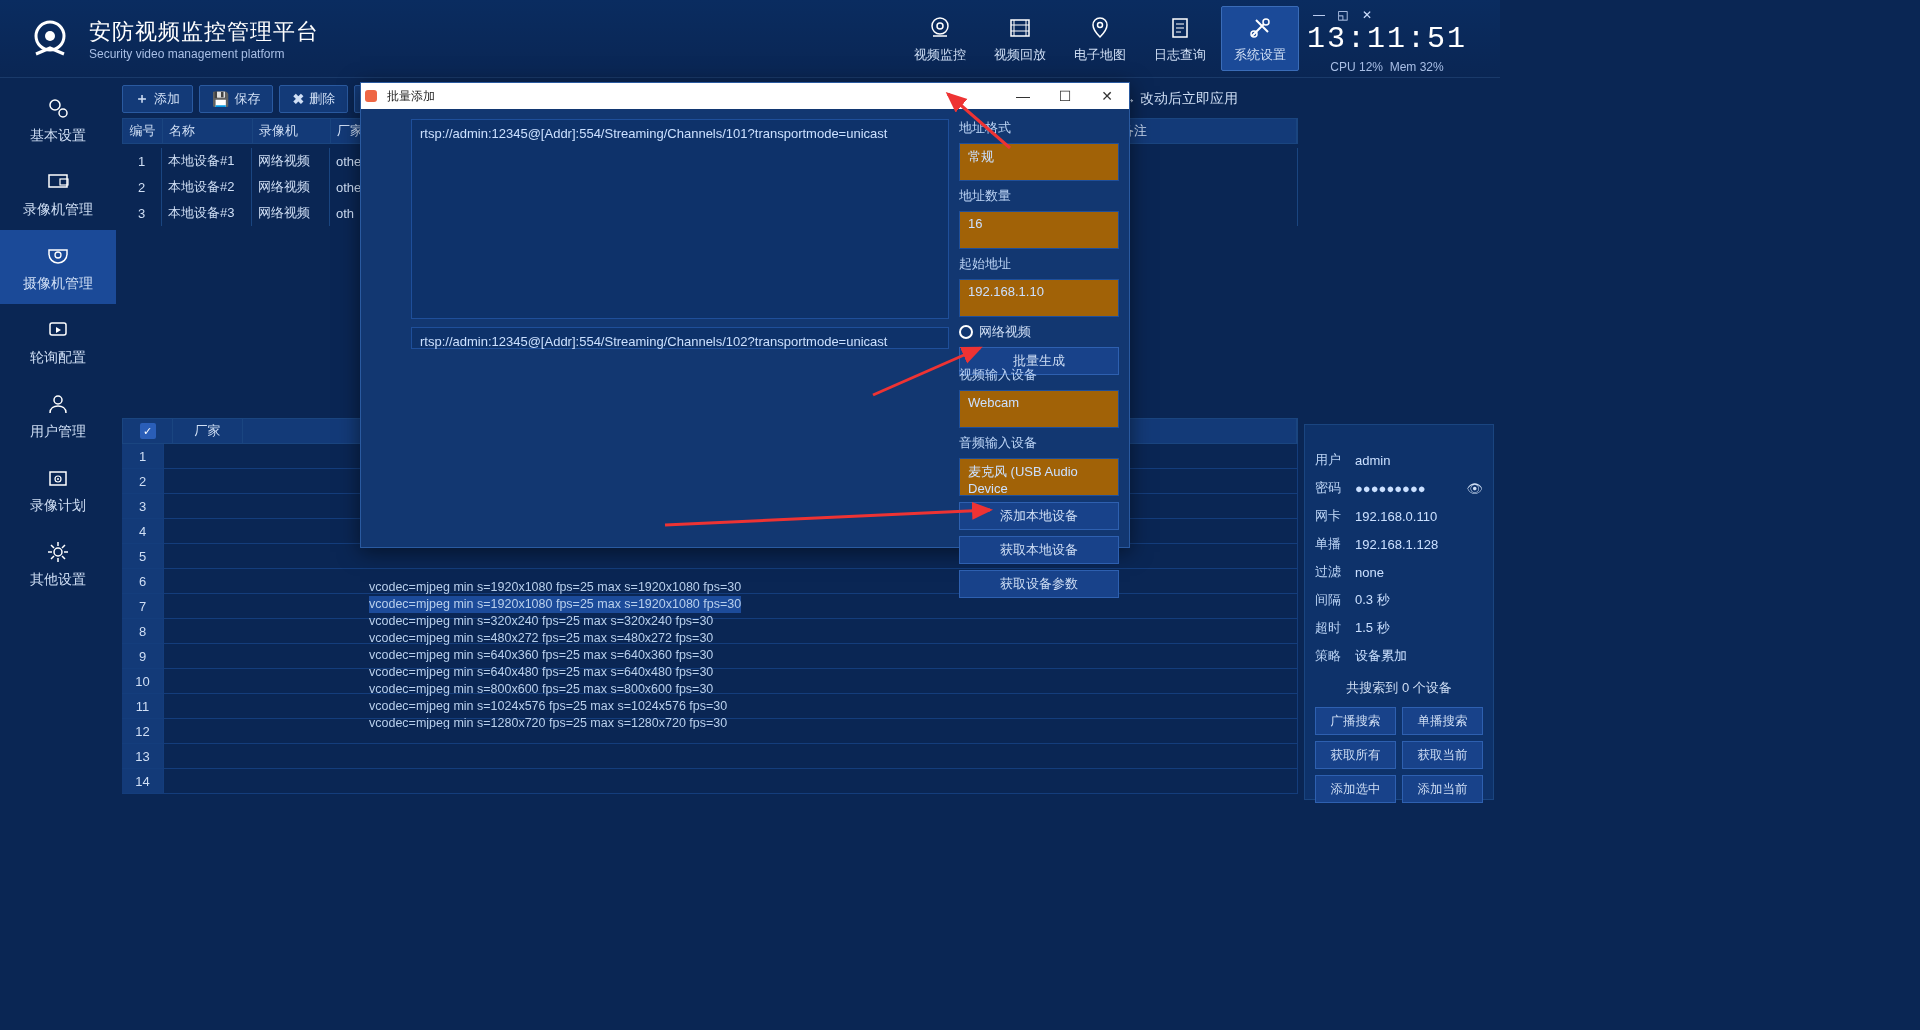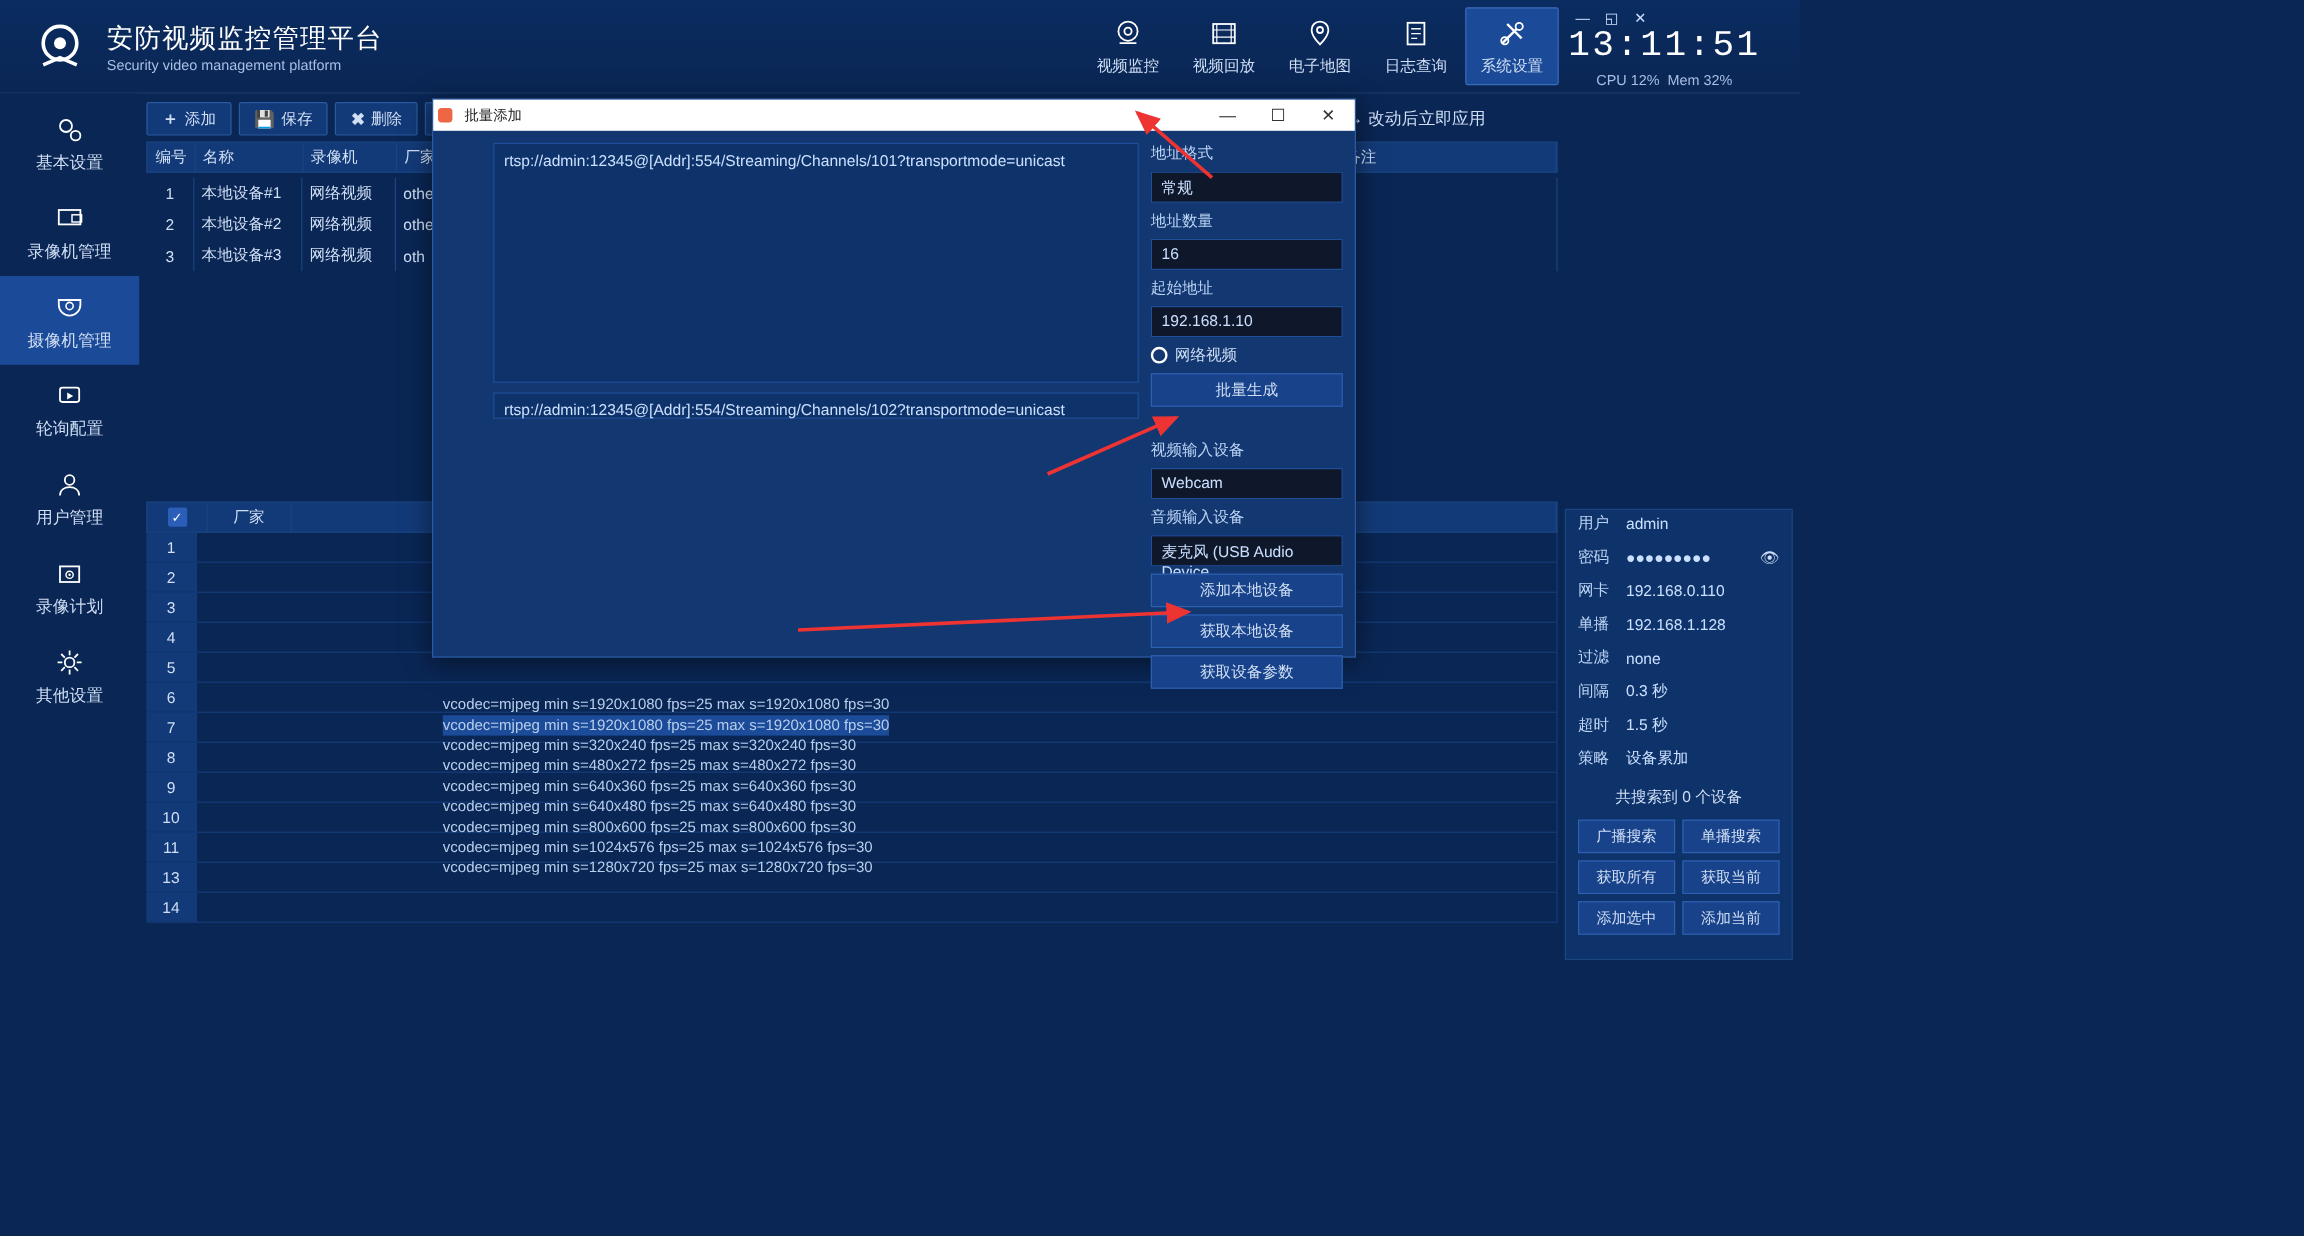--- a/index.html
+++ b/index.html
@@ -64,38 +64,38 @@
   .dlg-title .wbtn { width: 36px; text-align: center; cursor: pointer; color: #333; font-size: 14px; }
   .dlg-body { display: flex; padding: 10px; gap: 10px; }
   .dlg-left { flex: 1; display: flex; flex-direction: column; gap: 8px; margin-left: 40px; }
   .rtsp-box { background: #0e326a; border: 1px solid #1f4f9a; padding: 6px 8px; color: #cbe0ff; font-size: 13px; }
   .rtsp-top { height: 200px; }
   .rtsp-mid { height: 22px; }
   .codec-list { max-height: 150px; overflow: hidden; font-size: 12.5px; line-height: 17px; color: #b8cfec; position: absolute; top: 496px; left: 0; padding-left: 8px; }
   .codec-list div.sel { background: #1c4b9a; }
   .dlg-right { width: 160px; display: flex; flex-direction: column; gap: 6px; font-size: 13px; }
   .frm-lbl { color: #bcd4f5; }
-  .frm-in { background: #0f172a; border: 1px solid #1f4f9a; padding: 4px 8px; color: #cbe0ff; height: 26px; }
+  .frm-in { background: #a16207; border: 1px solid #1f4f9a; padding: 4px 8px; color: #cbe0ff; height: 38px; }
   .frm-chk { display: flex; align-items: center; gap: 6px; }
   .dbtn { background: #18428a; border: 1px solid #2e60b0; height: 28px; display: flex; align-items: center; justify-content: center; cursor: pointer; }
   .dlg-right-lower { position: absolute; right: 10px; top: 283px; width: 160px; display: flex; flex-direction: column; gap: 6px; }
   
   
   .lower-wrap { position: relative; margin-top: 0px; }
   .lower-head { display: flex; background: #133a78; height: 26px; align-items: center; border: 1px solid #1a4580; }
   .lower-head > div { padding: 0 6px; border-right: 1px solid #1a4580; height: 100%; display: flex; align-items: center; justify-content: center; }
   .lc-chk { width: 50px; }
   .lc-vendor { width: 70px; }
   .lower-rows .lrow { display: flex; height: 25px; align-items: center; border-bottom: 1px solid #143d7c; }
   .lrow > div { padding: 0 6px; border-right: 1px solid #143d7c; height: 100%; display: flex; align-items: center; }
   .lrow .lid { width: 42px; justify-content: center; background: #133a78; }
   .chkmark { width: 16px; height: 16px; background: #2a5eb8; border-radius: 2px; display: flex; align-items: center; justify-content: center; color: #fff; font-size: 11px; }
   
   
-  .right-panel { width: 190px; background: #0e326a; border: 1px solid #1a4580; padding: 2px 10px; display: flex; flex-direction: column; gap: 10px; margin-top: 340px; font-size: 13px; }
+  .right-panel { width: 190px; background: #0e326a; border: 1px solid #1a4580; padding: 26px 10px; display: flex; flex-direction: column; gap: 10px; margin-top: 340px; font-size: 13px; }
   .rp-row { display: flex; gap: 10px; align-items: center; }
   .rp-row .rl { width: 30px; color: #bcd4f5; }
   .rp-row .rv { color: #cbe0ff; }
   .eye { margin-left: auto; }
   .rp-count { text-align: center; margin-top: 4px; }
   .rp-btns { display: flex; gap: 6px; flex-wrap: wrap; }
   .rp-btns .rb { flex: 1 1 calc(50% - 3px); background: #18428a; border: 1px solid #2e60b0; height: 28px; display: flex; align-items: center; justify-content: center; cursor: pointer; font-size: 12.5px; }
   
   
   .arrow { position: absolute; pointer-events: none; z-index: 20; }
@@ -405,20 +405,24 @@
           <div class="lrow">
             <div class="lid">9</div>
             <div style="flex:1"></div>
           </div>
           <div class="lrow">
             <div class="lid">10</div>
             <div style="flex:1"></div>
           </div>
           <div class="lrow">
             <div class="lid">11</div>
+            <div style="flex:1"></div>
+          </div>
+          <div class="lrow">
+            <div class="lid">12</div>
             <div style="flex:1"></div>
           </div>
           <div class="lrow">
             <div class="lid">13</div>
             <div style="flex:1"></div>
           </div>
           <div class="lrow">
             <div class="lid">14</div>
             <div style="flex:1"></div>
           </div>

